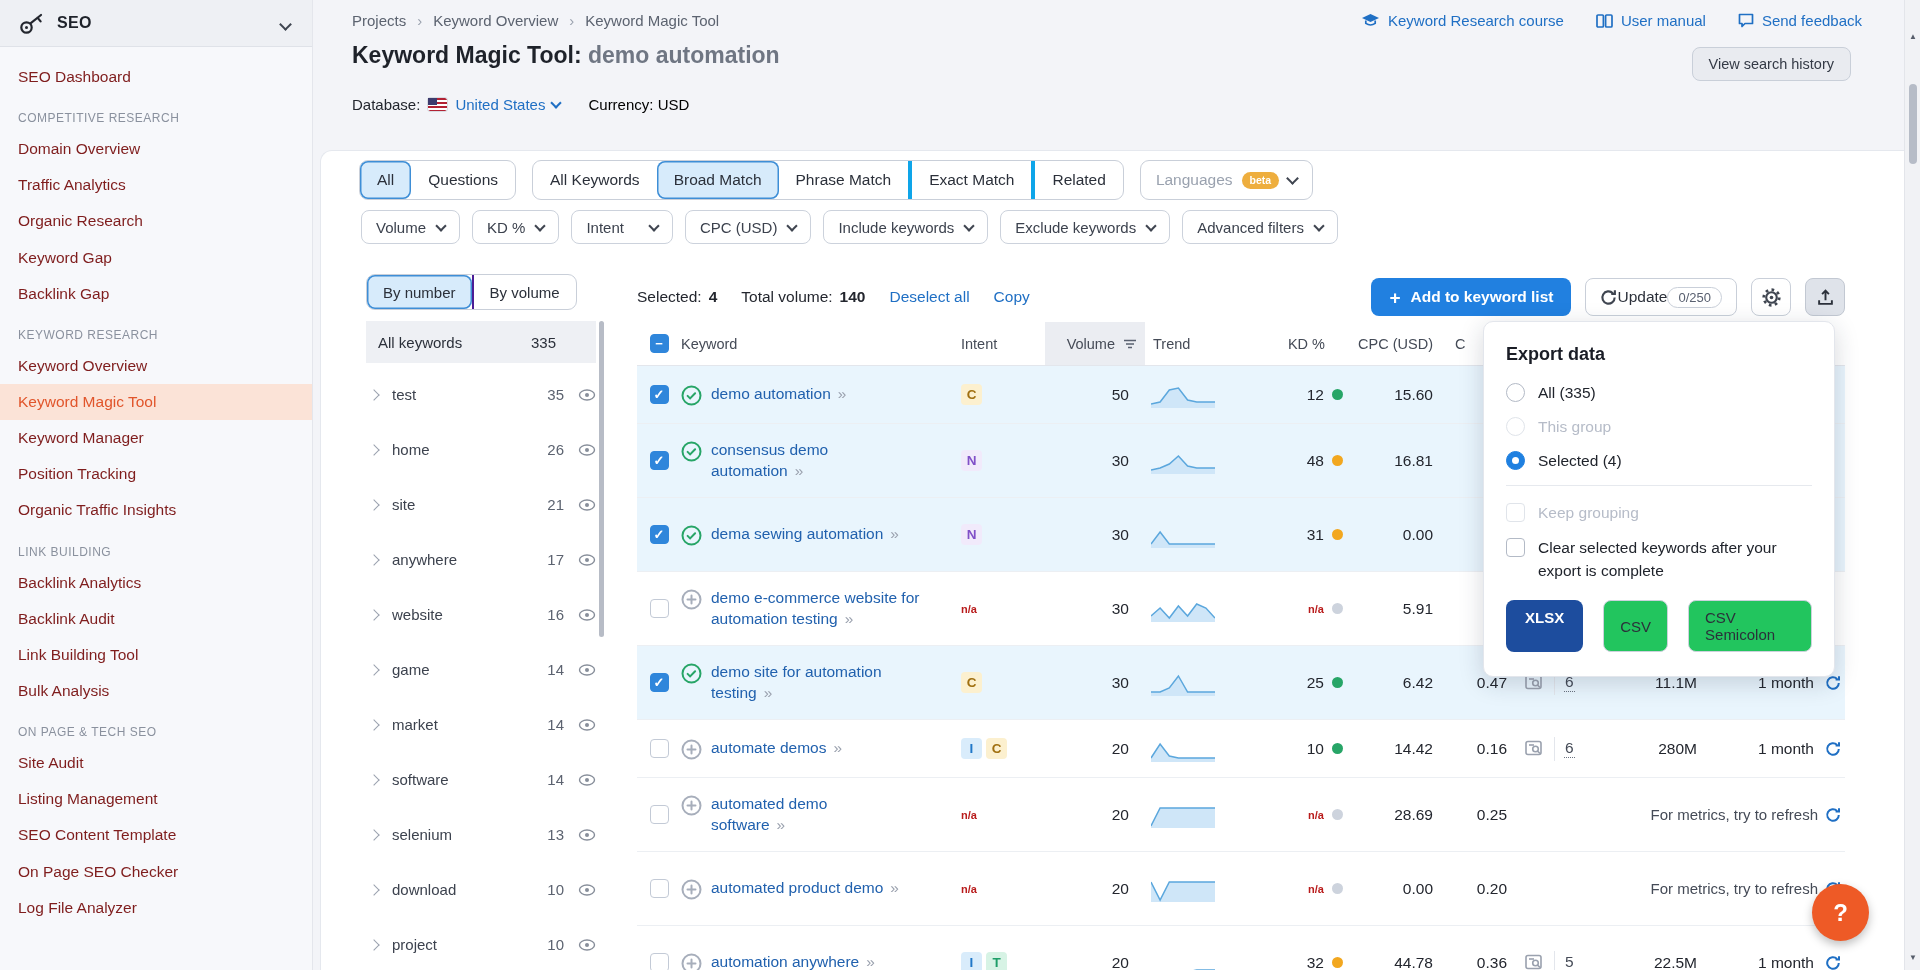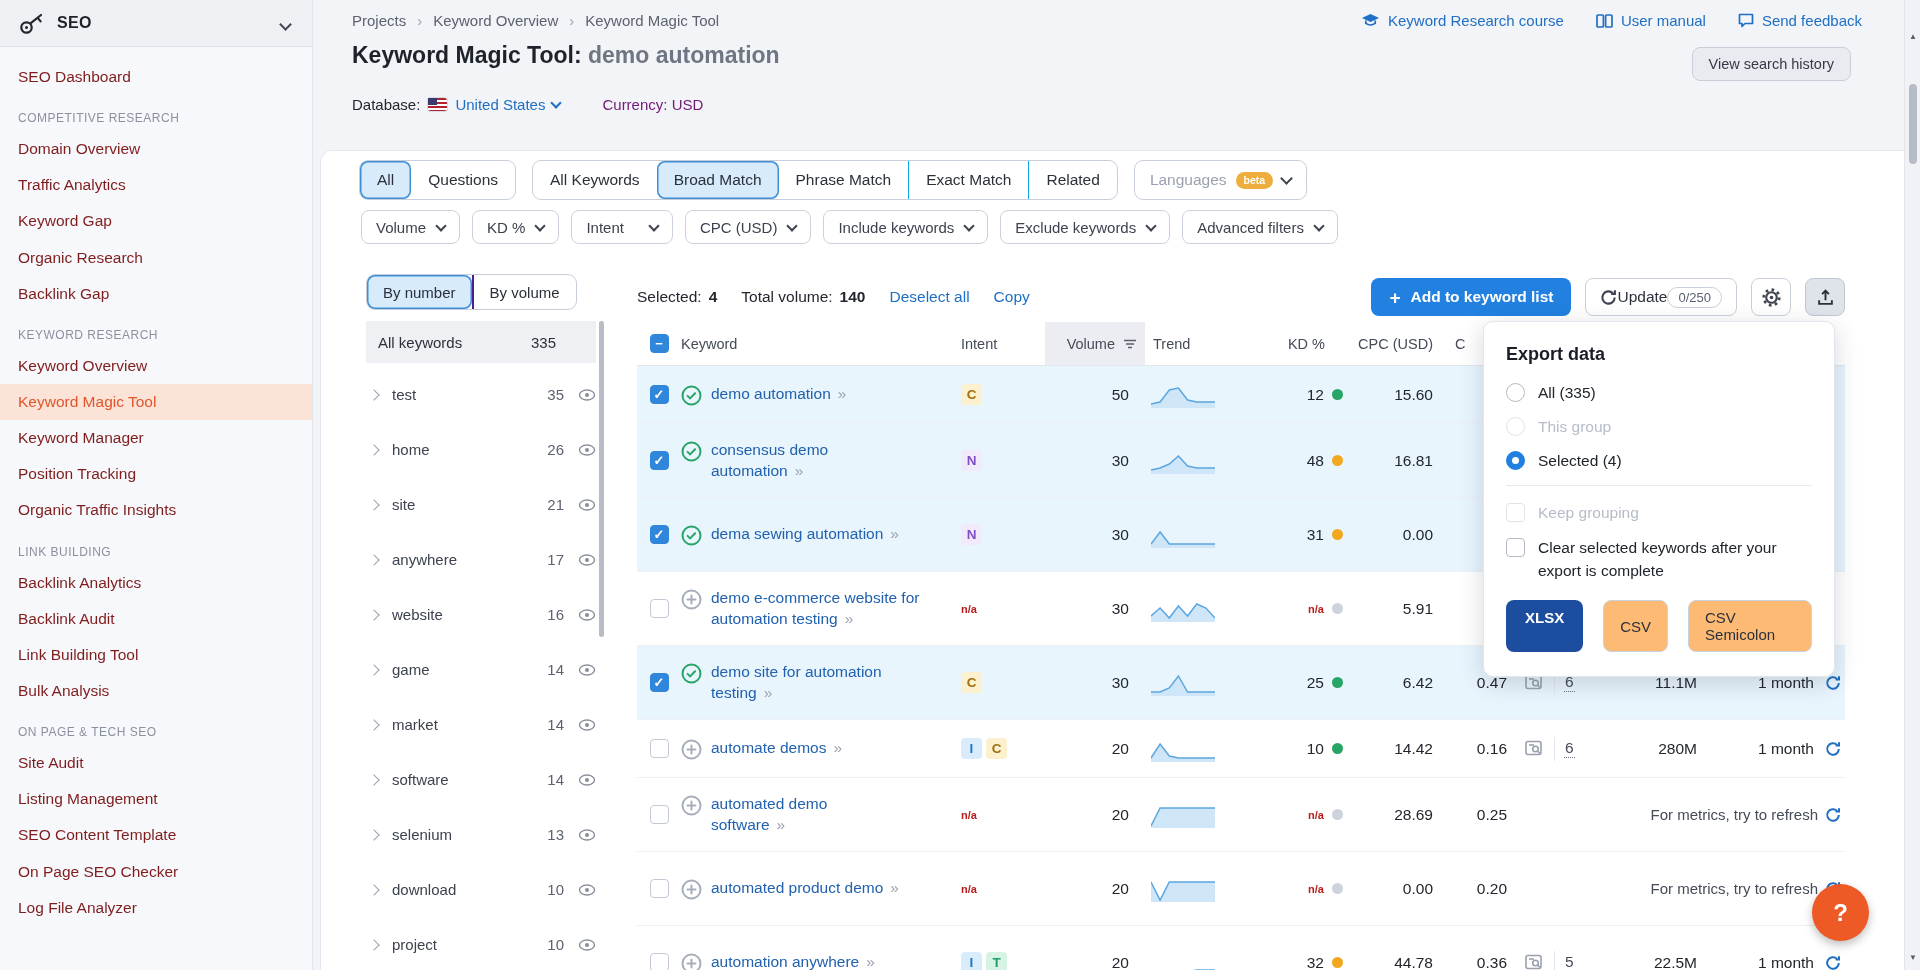--- a/index.html
+++ b/index.html
@@ -28,29 +28,29 @@
 .toplink{color:#1f6fc4;display:flex;gap:8px;align-items:center;cursor:pointer}
 .pagetitle{position:absolute;left:352px;top:42px;font-size:23px;font-weight:bold;color:#1e222a;z-index:2}
 .pagetitle .q{color:#6f7683}
 .histbtn{position:absolute;right:69px;top:47px;height:34px;padding:0 16px;background:#e9ebf0;border:1px solid #c9cfd9;border-radius:8px;font-size:14.5px;color:#343a46;display:flex;align-items:center;cursor:pointer;z-index:2}
 .dbrow{position:absolute;left:352px;top:96px;display:flex;align-items:center;font-size:15px;gap:8px;z-index:2}
 .dblabel{color:#23262e}
 .dbval{color:#1f6fc4;display:flex;align-items:center;gap:7px;cursor:pointer}
 .dbval .chev{color:#1f6fc4;width:8px;height:8px;margin-top:-3px}
 .flag{width:19px;height:13px;border-radius:2px;background:repeating-linear-gradient(180deg,#b22234 0 2px,#fff 2px 4px);position:relative;display:inline-block;outline:1px solid #d8dbe2}
 .flag::after{content:"";position:absolute;left:0;top:0;width:9px;height:7px;background:#3c3b6e}
-.currency{margin-left:34px;color:#701a75}
+.currency{margin-left:20px;color:#000000}
 
 
 .card{position:absolute;left:320px;top:150px;right:16px;bottom:0;background:#fff;border:1px solid #e5e8ee;border-right:none;border-bottom:none;border-radius:12px 0 0 0;z-index:1}
 
 
 .tabsrow{position:absolute;left:359px;top:160px;display:flex;gap:16px;align-items:center;z-index:3}
 .seg{display:flex;border:1px solid #c9cfd9;border-radius:9px;background:#fff;height:40px;align-items:stretch}
-.seg-btn{padding:0 17px;display:flex;align-items:center;font-size:15.5px;color:#2b303a;cursor:pointer;border-left:1px solid #0ea5e9}
+.seg-btn{padding:0 17px;display:flex;align-items:center;font-size:15.5px;color:#2b303a;cursor:pointer;border-left:4px solid #0ea5e9}
 .seg-btn:first-child{border-left:none}
 .seg-btn.sel{background:#d7ebfb;border-radius:8px;box-shadow:inset 0 0 0 1.5px #3e8ed6;border-left:none}
 .seg-btn.sel+.seg-btn{border-left:none}
 .langs{display:flex;align-items:center;gap:9px;height:40px;padding:0 15px;border:1px solid #c9cfd9;border-radius:9px;color:#9aa2af;font-size:15.5px;background:#fff;cursor:pointer}
 .beta{background:#eeae3e;color:#fff;font-size:10.5px;padding:2.5px 8px;border-radius:9px;font-weight:bold}
 
 
 .filtersrow{position:absolute;left:361px;top:210px;display:flex;gap:12px;z-index:3}
 .fbtn{height:34px;display:flex;align-items:center;gap:11px;padding:0 14px;border:1px solid #ccd2dc;border-radius:8px;background:#fff;font-size:15px;color:#3c424e;cursor:pointer}
 .fbtn .chev{width:8px;height:8px;margin-top:-3px}
@@ -126,21 +126,21 @@
 .radio.dis{border-color:#e0e4ea}
 .radio.sel{border-color:#1f80e0;background:#1f80e0}
 .radio.sel::after{content:"";width:7px;height:7px;border-radius:50%;background:#fff}
 .pdiv{height:1px;background:#e6e9ee;margin:4px 0 16px}
 .pchk{display:flex;gap:13px;margin-bottom:13px;font-size:15.5px;align-items:flex-start;cursor:pointer;color:#20242c;line-height:1.45}
 .pchk.dis{color:#b6bcc8;cursor:default}
 .chkbox{width:19px;height:19px;border:1.5px solid #b3bac6;border-radius:4px;flex:none;margin-top:1px;background:#fff}
 .chkbox.dis{border-color:#e0e4ea}
 .pbtns{display:flex;gap:20px;margin-top:18px}
 .xlsx{background:#1d4d9e;color:#fff;font-weight:bold;border-radius:8px;padding:9px 19px;font-size:15px;cursor:pointer}
-.csv{background:#fdba74;border:1px solid #ccd2dc;border-radius:8px;padding:8px 16px;font-size:15px;color:#2b303a;cursor:pointer;display:flex;align-items:center}
+.csv{background:#22c55e;border:1px solid #ccd2dc;border-radius:8px;padding:8px 16px;font-size:15px;color:#2b303a;cursor:pointer;display:flex;align-items:center}
 
 
 .help{position:absolute;left:1812px;top:884px;width:57px;height:57px;border-radius:50%;background:#ee5a26;color:#fff;display:flex;align-items:center;justify-content:center;font-size:24px;font-weight:bold;box-shadow:0 4px 10px rgba(0,0,0,.25);cursor:pointer;z-index:45}
 .rail{position:absolute;right:0;top:0;width:16px;height:100%;background:#f1f2f5;border-left:1px solid #e3e5ea;z-index:30}
 .rail-up{position:absolute;top:32px;left:0;width:16px;text-align:center;font-size:8px;color:#565d6a;cursor:pointer}
 .rail-down{position:absolute;bottom:8px;left:0;width:16px;text-align:center;font-size:8px;color:#565d6a;cursor:pointer}
 .thumbbar{position:absolute;top:84px;left:4px;width:8px;height:80px;background:#b6bcc7;border-radius:4px;cursor:pointer}
 </style>
 </head>
 <body>
@@ -155,22 +155,22 @@
         </svg>
     </span>
     <span class="sb-logo-text">SEO</span>
     <span class="sb-collapse"><span class="chev"></span></span>
   </div>
   <nav class="sb-list">
     <div class="sb-item">SEO Dashboard</div>
     <div class="sb-sec">COMPETITIVE RESEARCH</div>
     <div class="sb-item">Domain Overview</div>
     <div class="sb-item">Traffic Analytics</div>
+    <div class="sb-item">Organic Research</div>
     <div class="sb-item">Keyword Gap</div>
-    <div class="sb-item">Organic Research</div>
     <div class="sb-item">Backlink Gap</div>
     <div class="sb-sec">KEYWORD RESEARCH</div>
     <div class="sb-item">Keyword Overview</div>
     <div class="sb-item active">Keyword Magic Tool</div>
     <div class="sb-item">Keyword Manager</div>
     <div class="sb-item">Position Tracking</div>
     <div class="sb-item">Organic Traffic Insights</div>
     <div class="sb-sec">LINK BUILDING</div>
     <div class="sb-item">Backlink Analytics</div>
     <div class="sb-item">Backlink Audit</div>

